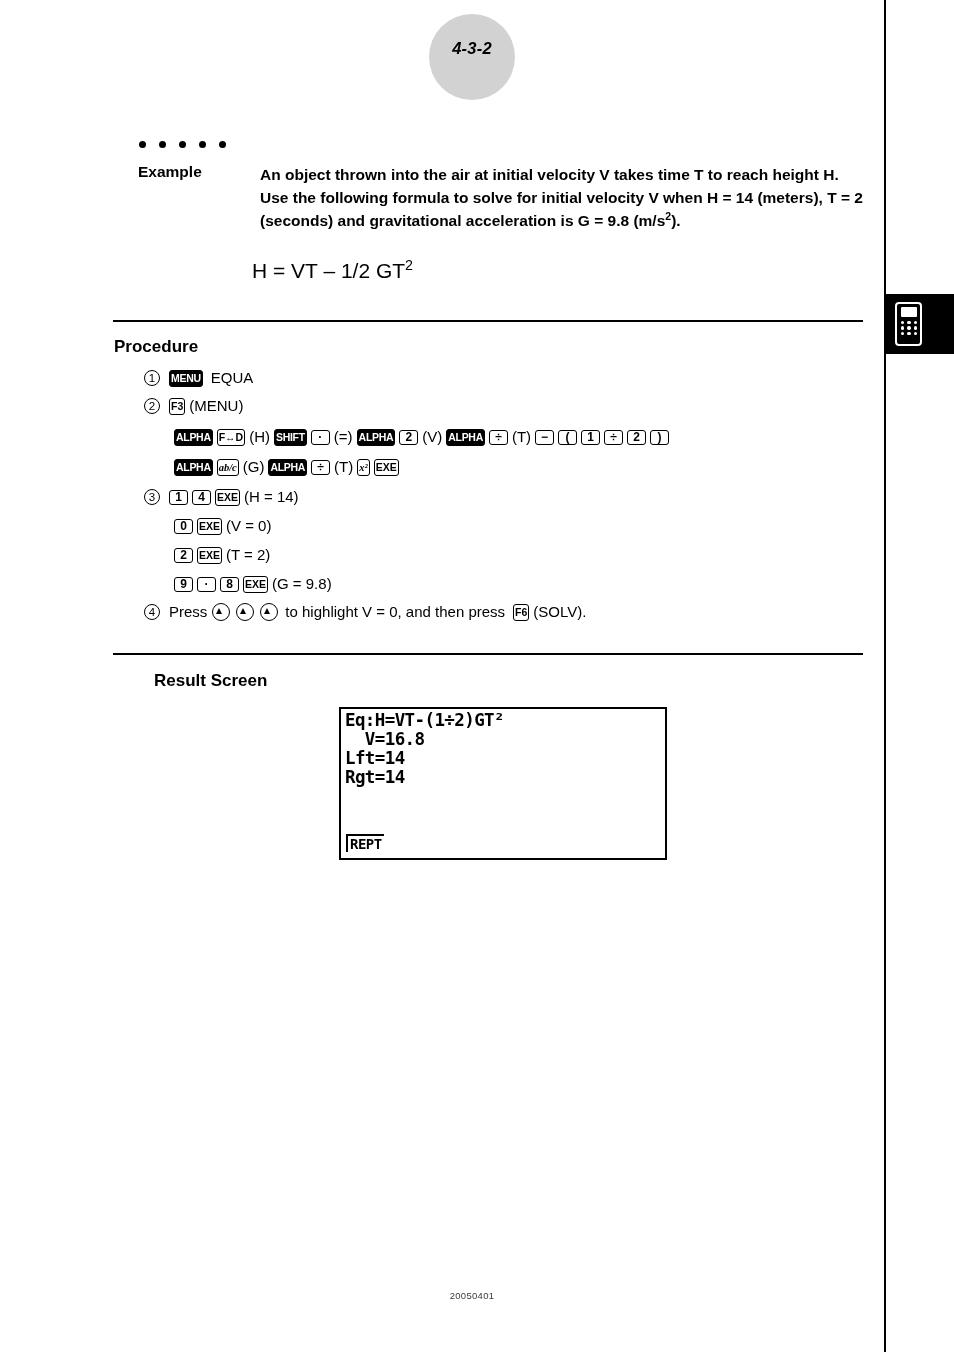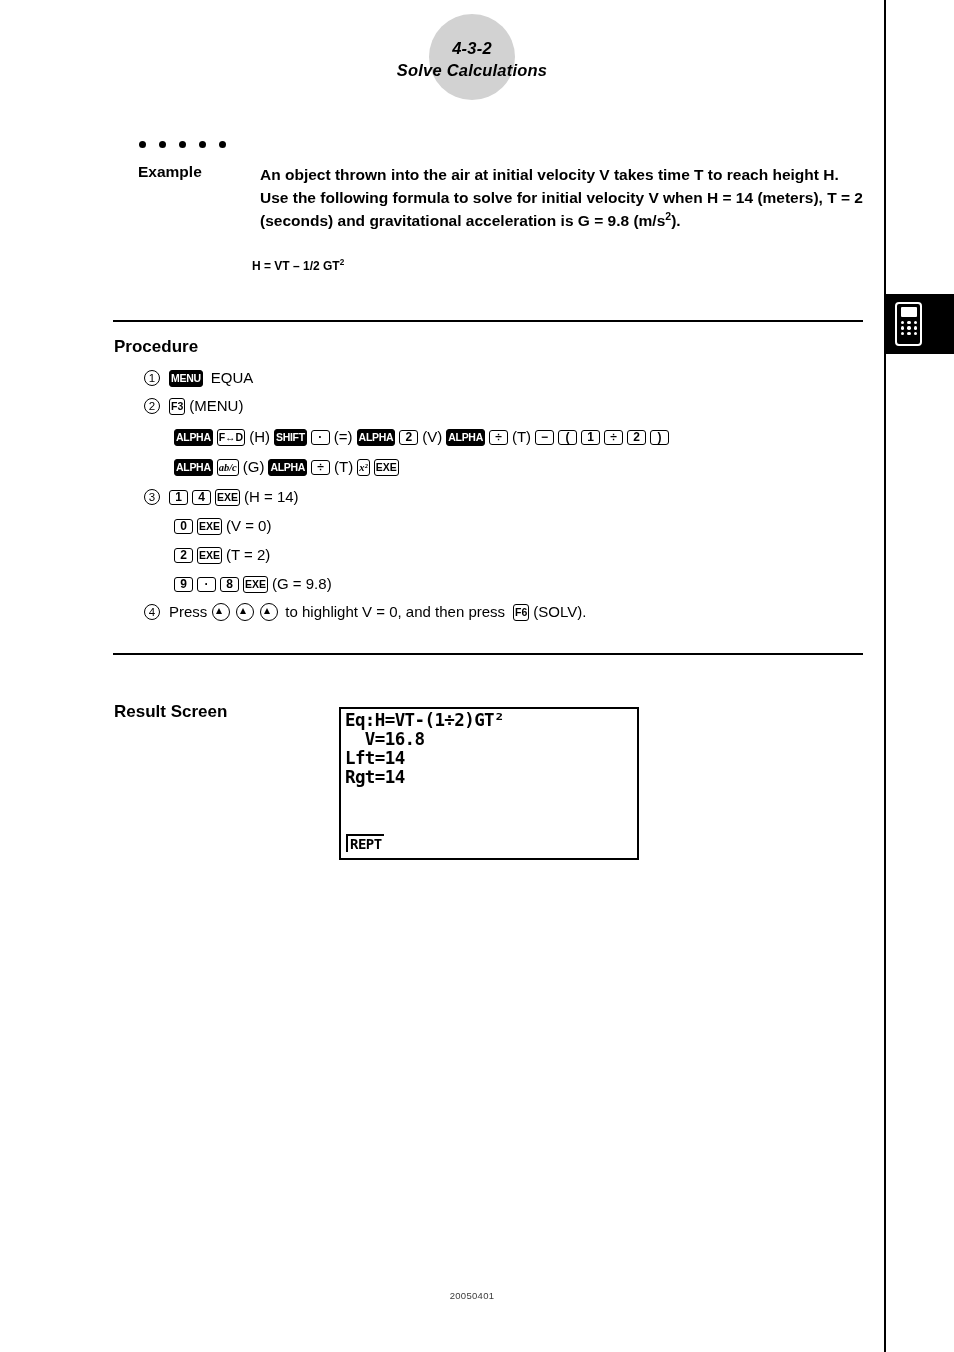--- a/index.html
+++ b/index.html
@@ -130,22 +130,22 @@
     top: 163px;
     width: 605px;
     font-size: 15.5px;
     font-weight: bold;
     line-height: 23px;
   }
   .example-formula {
     position: absolute;
     left: 252px;
     top: 259px;
-    font-size: 12px;
-    font-weight: bold;
+    font-size: 21px;
+    font-weight: normal;
   }
   sup { font-size: 0.68em; vertical-align: super; line-height: 0; }
 
   
   .hr {
     position: absolute;
     left: 113px;
     width: 750px;
     height: 2px;
     background: #000000;
@@ -153,21 +153,21 @@
   .hr-procedure { top: 320px; }
   .hr-result    { top: 653px; }
 
   .section-title {
     position: absolute;
     left: 114px;
     font-size: 17px;
     font-weight: bold;
   }
   .title-procedure { top: 337px; }
-  .title-result    { top: 702px; }
+  .title-result    { top: 671px; margin-left: 40px; }
 
   
   .step {
     position: absolute;
     font-size: 15px;
     line-height: 20px;
     white-space: nowrap;
     display: flex;
     align-items: center;
   }
@@ -241,21 +241,21 @@
     border-left: 3.5px solid transparent;
     border-right: 3.5px solid transparent;
     border-bottom: 6px solid #000000;
   }
 
   
   .lcd {
     position: absolute;
     left: 339px;
     top: 707px;
-    width: 300px;
+    width: 328px;
     height: 153px;
     border: 2px solid #000000;
     background: #ffffff;
     box-sizing: border-box;
   }
   .lcd-text {
     position: absolute;
     left: 4px;
     top: 2px;
     font-family: "DejaVu Sans Mono", monospace;
@@ -290,21 +290,20 @@
     color: #3b3b3b;
     letter-spacing: 0.3px;
   }
 </style>
 </head>
 <body>
 
 <div class="header-circle"></div>
 <div class="header-text">
   <span>4-3-2</span>
-  <span class="line2">Solve Calculations</span>
 </div>
 
 <div class="side-rule"></div>
 <div class="side-tab">
   <div class="side-tab-icon">
     <div class="side-tab-screen"></div>
     <div class="side-tab-keys">
       <i></i>
         <i></i>
         <i></i>

